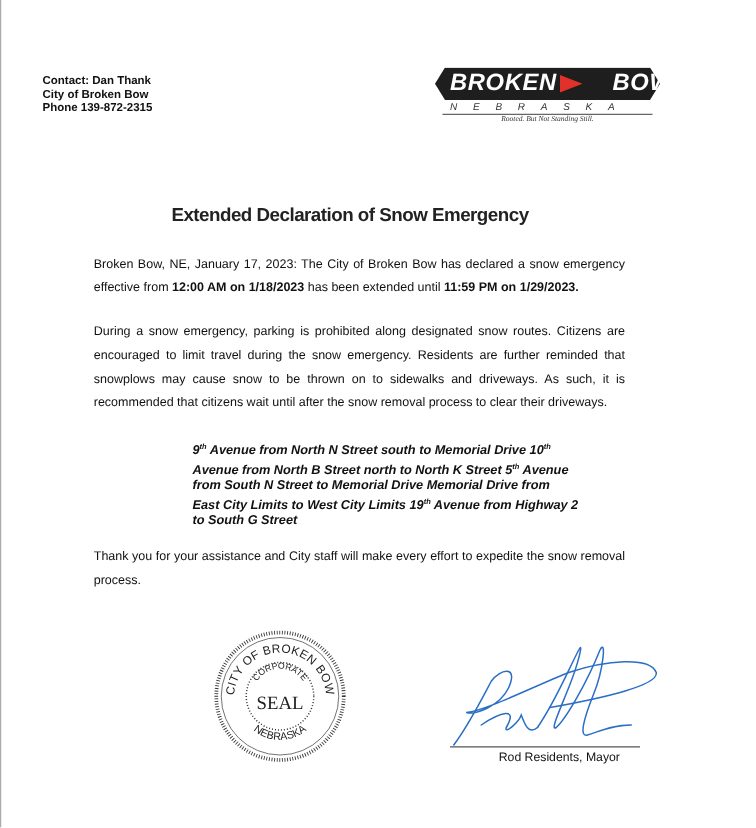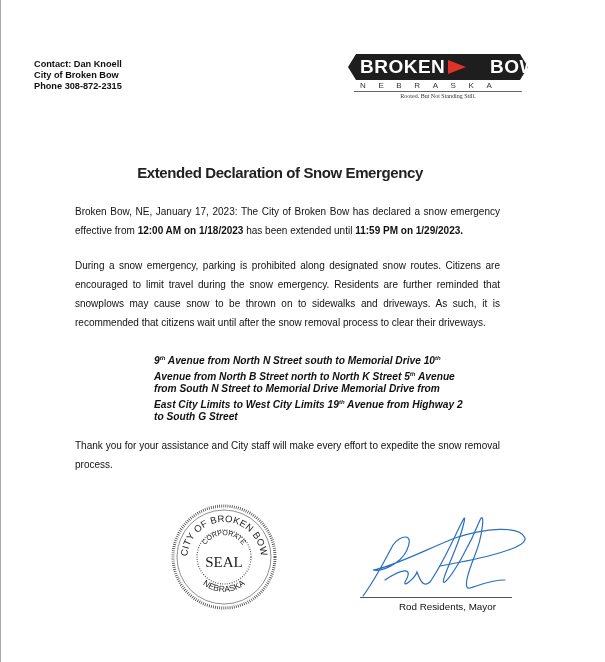--- a/index.html
+++ b/index.html
@@ -3,21 +3,21 @@
   <meta charset="utf-8">
   <style>
     html, body { margin: 0; padding: 0; background: #ffffff; }
     body {
       width: 605px; height: 662px; position: relative; overflow: hidden;
       font-family: "Liberation Sans", sans-serif; color: #111;
     }
     .left-edge { position: absolute; left: 0; top: 0; width: 1px; height: 662px; background: #a7acb3; }
     .contact { position: absolute; left: 34px; top: 59px; font-size: 9.2px; font-weight: bold; line-height: 11px; color: #111; }
     .contact div { white-space: nowrap; }
-    .logo { position: absolute; left: 348px; top: 54px; width: 180px; height: 50px; }
+    .logo { position: absolute; left: 348px; top: 54px; width: 180px; height: 50px; font-style: italic; }
     .logo-plate {
       position: absolute; left: 0; top: 0; width: 180px; height: 26px; background: #1e1e1e;
       clip-path: polygon(8px 0, 172px 0, 180px 13px, 172px 26px, 8px 26px, 0 13px);
     }
     .logo-word { position: absolute; top: 2px; color: #fff; font-weight: bold; font-size: 19px; letter-spacing: 0.5px; line-height: 22px; }
     .logo-word.left { left: 12px; }
     .logo-word.right { left: 122px; margin-left: 20px; }
     .logo-arrow { position: absolute; left: 100px; top: 6px; width: 0; height: 0;
       border-top: 7px solid transparent; border-bottom: 7px solid transparent; border-left: 18px solid #e0312a; }
     .logo-sub { position: absolute; left: 12px; top: 27px; width: 160px; font-size: 8px; letter-spacing: 12.6px; color: #333; line-height: 9px; white-space: nowrap; }
@@ -35,23 +35,23 @@
     .sig { position: absolute; left: 345px; top: 510px; width: 190px; height: 90px; }
     .sig-line { position: absolute; left: 360px; top: 597px; width: 152px; height: 1px; background: #555; }
     .sig-name { position: absolute; left: 399px; top: 601px; font-size: 9.8px; color: #111; white-space: nowrap; }
   </style>
 </head>
 <body>
 
 <div class="left-edge"></div>
 
 <div class="contact">
-  <div>Contact: Dan Knoell</div>
+  <div>Contact: Dan Thank</div>
   <div>City of Broken Bow</div>
-  <div>Phone 308-872-2315</div>
+  <div>Phone 139-872-2315</div>
 </div>
 
 <div class="logo">
   <div class="logo-plate"></div>
   <span class="logo-word left">BROKEN</span>
   <span class="logo-arrow"></span>
   <span class="logo-word right">BOW</span>
   <div class="logo-sub">NEBRASKA</div>
   <div class="logo-rule"></div>
   <div class="logo-tag">Rooted.  But Not Standing Still.</div>

